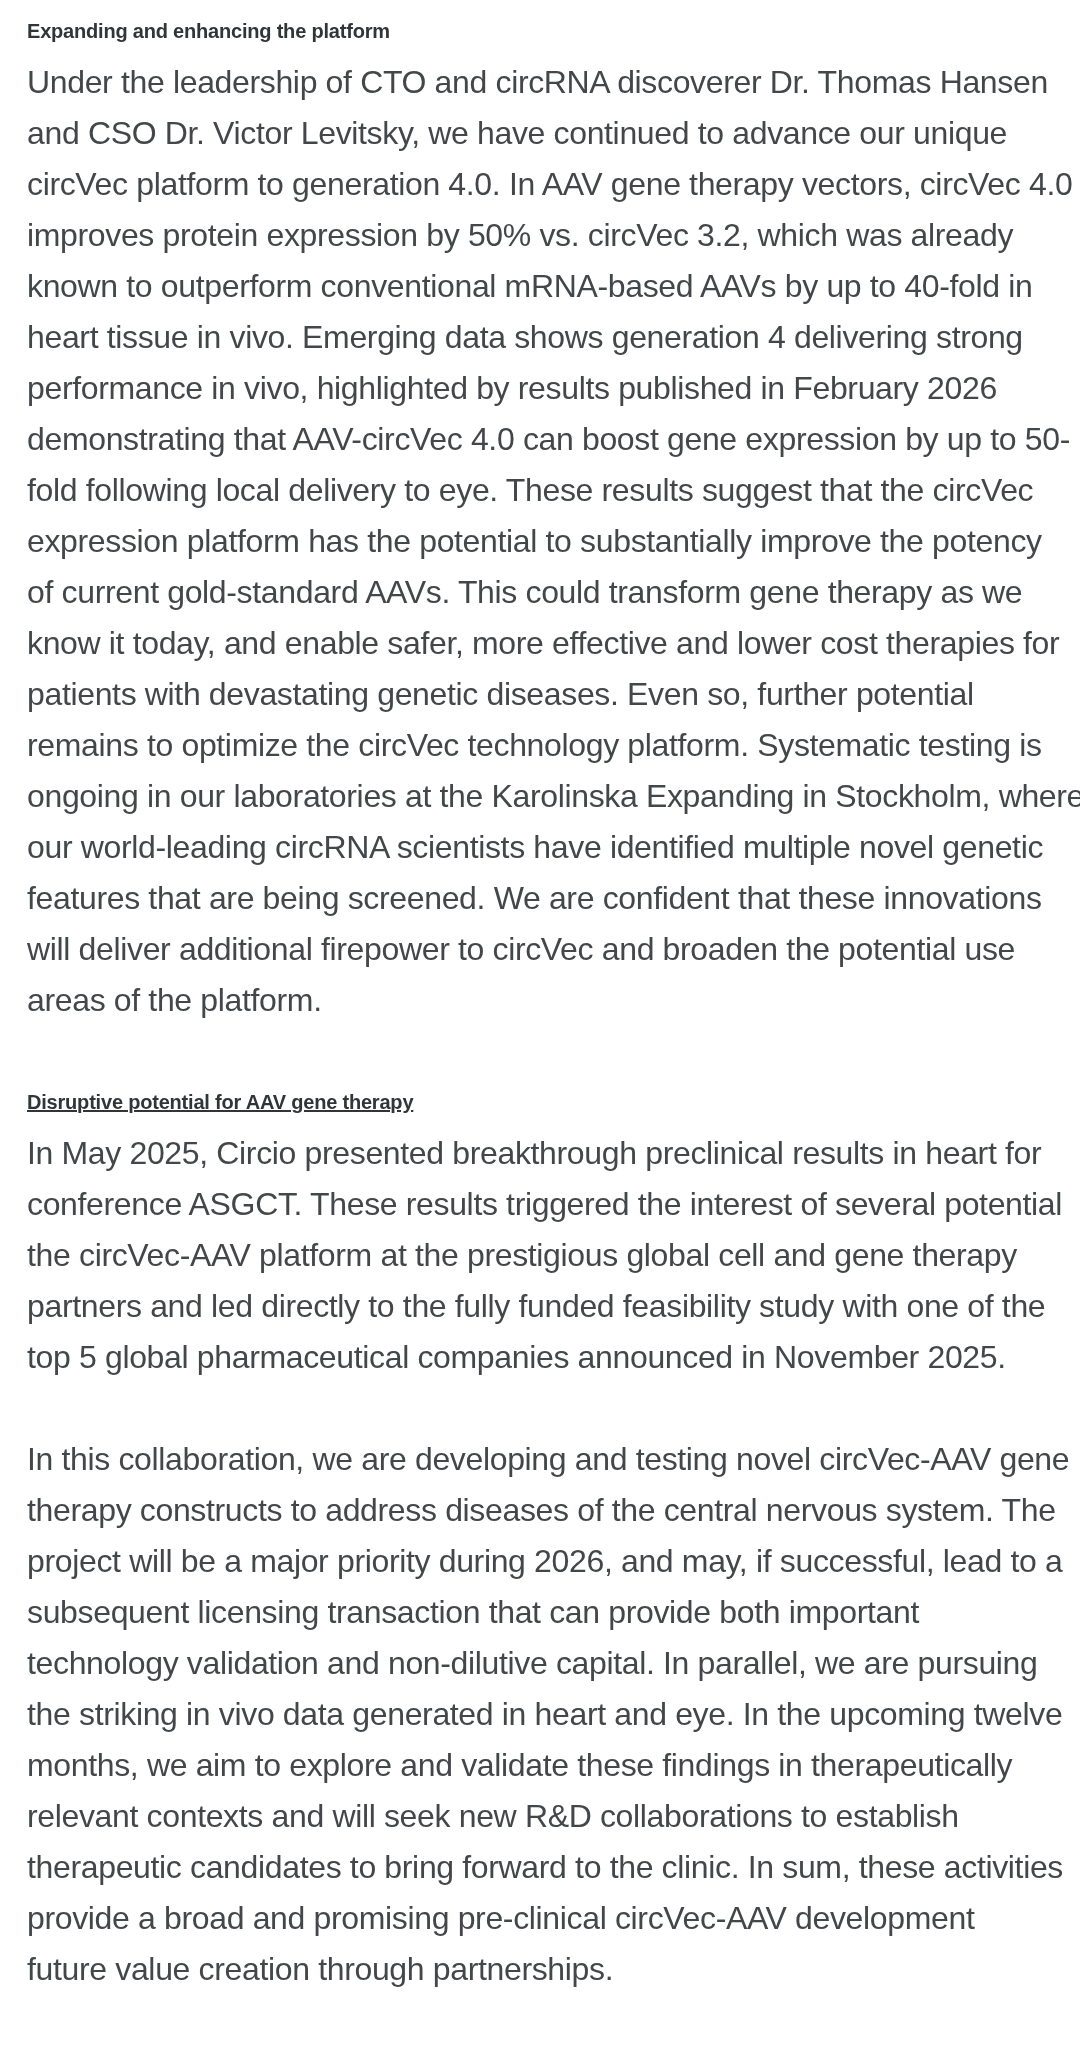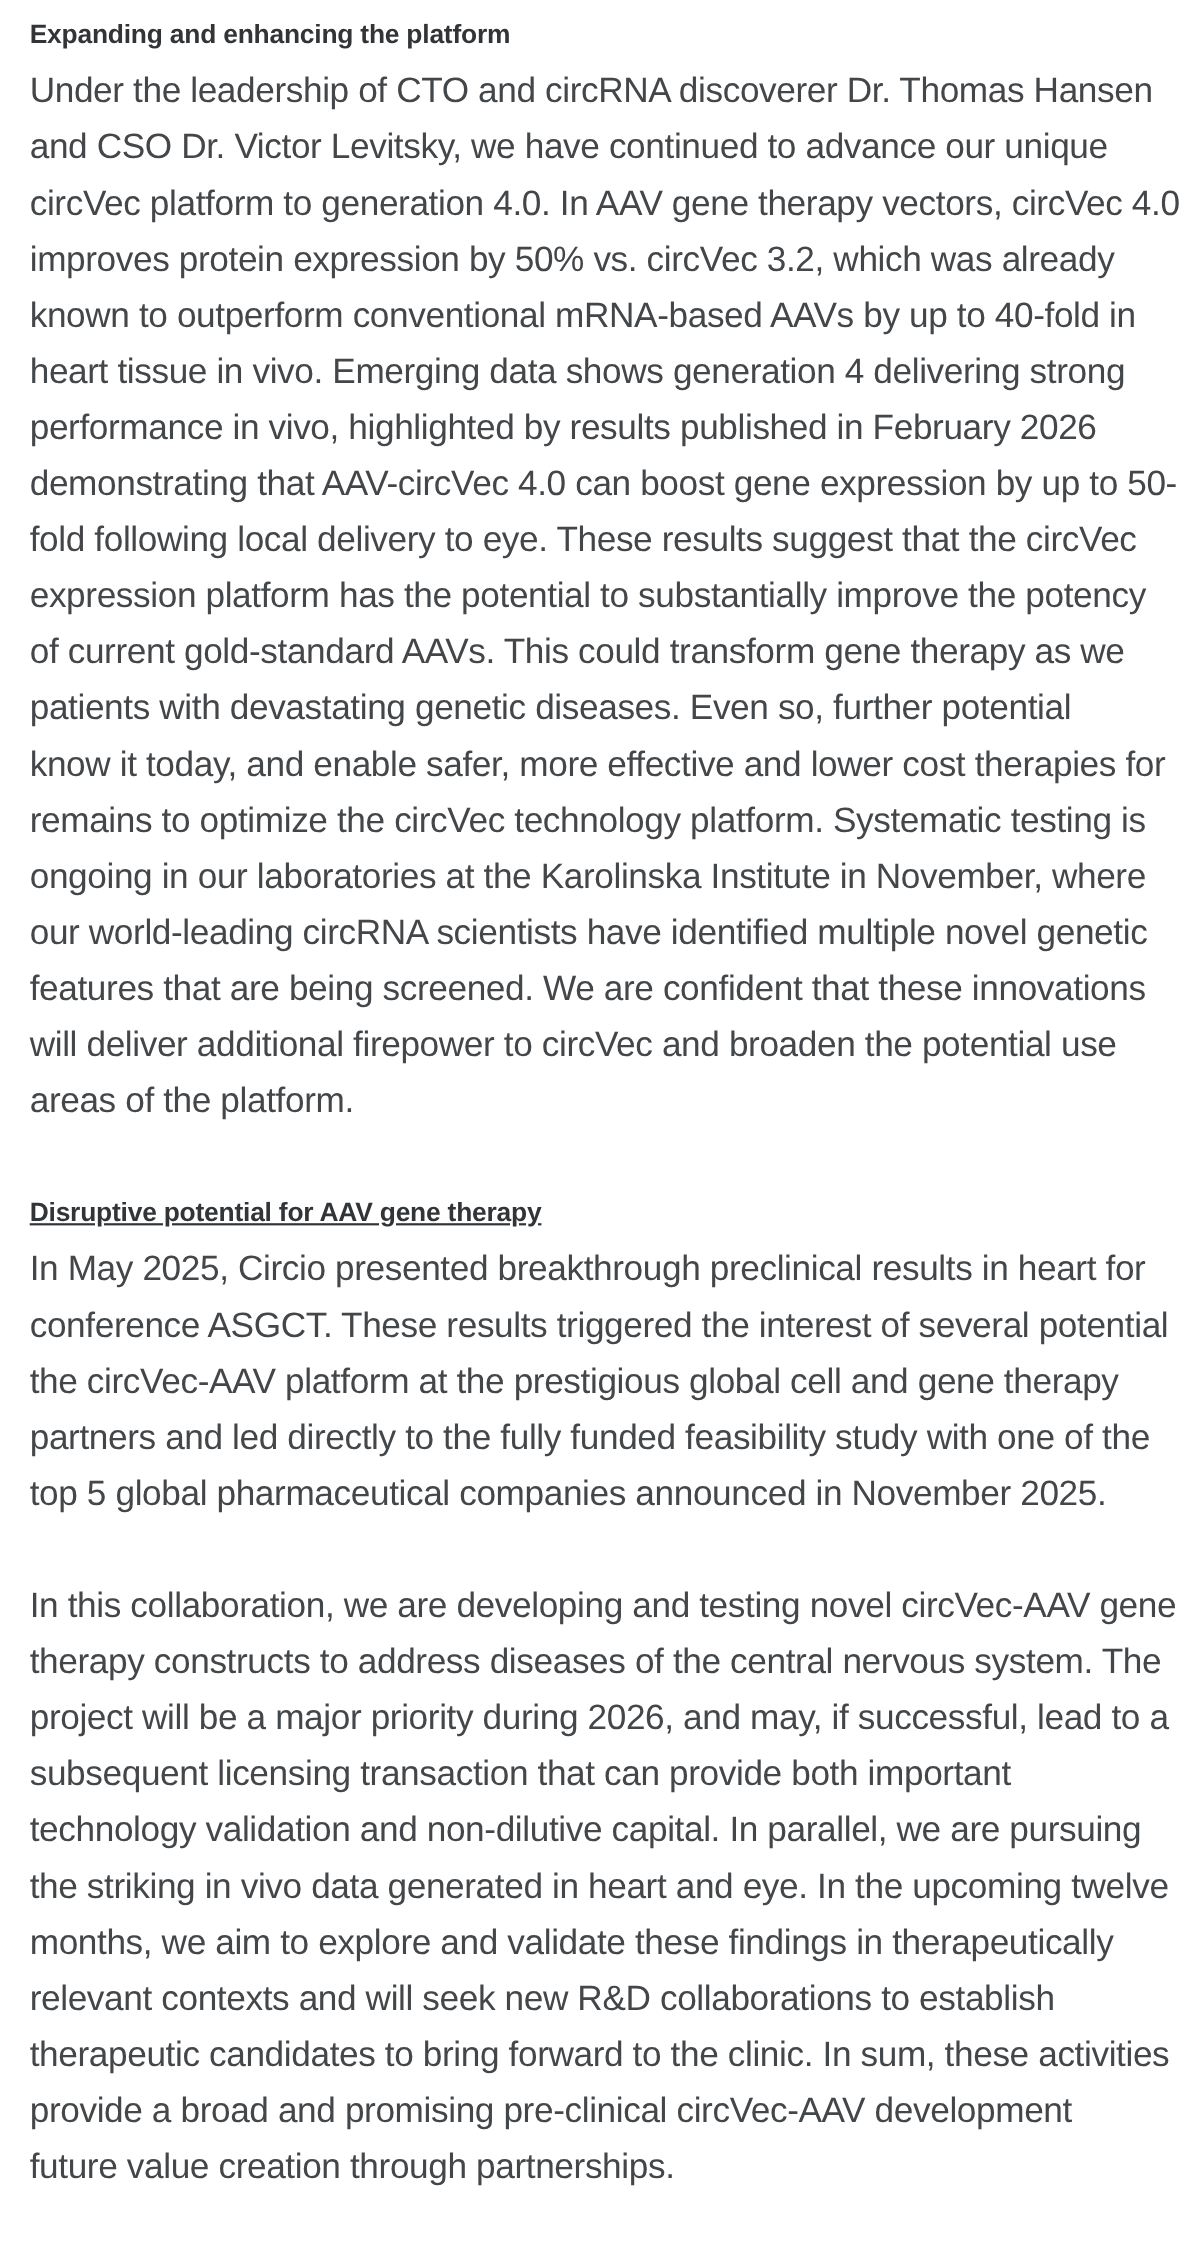--- a/index.html
+++ b/index.html
@@ -12,21 +12,21 @@
     height: 2061px;
     overflow: hidden;
     font-family: "Liberation Sans", sans-serif;
   }
   .doc {
     padding: 6px 27px 0 27px;
     --heading-color: #323538;
     --text-color: #44474a;
   }
   .sec-heading {
-    font-size: 24px;
+    font-size: 20px;
     font-weight: 700;
     line-height: 51px;
     letter-spacing: -0.2px;
     color: var(--heading-color);
     white-space: nowrap;
   }
   .sec-para { margin: 0; }
   .sec-heading { margin: 0; }
   .sec-heading:not(:first-child) { margin-top: 51px; text-decoration: underline; }
   .sec-para + .sec-para { margin-top: 51px; }
@@ -49,24 +49,24 @@
       <div class="text-line">and CSO Dr. Victor Levitsky, we have continued to advance our unique</div>
       <div class="text-line">circVec platform to generation 4.0. In AAV gene therapy vectors, circVec 4.0</div>
       <div class="text-line">improves protein expression by 50% vs. circVec 3.2, which was already</div>
       <div class="text-line">known to outperform conventional mRNA-based AAVs by up to 40-fold in</div>
       <div class="text-line">heart tissue in vivo. Emerging data shows generation 4 delivering strong</div>
       <div class="text-line">performance in vivo, highlighted by results published in February 2026</div>
       <div class="text-line">demonstrating that AAV-circVec 4.0 can boost gene expression by up to 50-</div>
       <div class="text-line">fold following local delivery to eye. These results suggest that the circVec</div>
       <div class="text-line">expression platform has the potential to substantially improve the potency</div>
       <div class="text-line">of current gold-standard AAVs. This could transform gene therapy as we</div>
+      <div class="text-line">know it today, and enable safer, more effective and lower cost therapies for</div>
       <div class="text-line">patients with devastating genetic diseases. Even so, further potential</div>
-      <div class="text-line">know it today, and enable safer, more effective and lower cost therapies for</div>
       <div class="text-line">remains to optimize the circVec technology platform. Systematic testing is</div>
-      <div class="text-line">ongoing in our laboratories at the Karolinska Institute in November, where</div>
+      <div class="text-line">ongoing in our laboratories at the Karolinska Expanding in Stockholm, where</div>
       <div class="text-line">our world-leading circRNA scientists have identified multiple novel genetic</div>
       <div class="text-line">features that are being screened. We are confident that these innovations</div>
       <div class="text-line">will deliver additional firepower to circVec and broaden the potential use</div>
       <div class="text-line">areas of the platform.</div>
     </div>
     <div class="sec-heading">Disruptive potential for AAV gene therapy</div>
     <div class="sec-para">
       <div class="text-line">In May 2025, Circio presented breakthrough preclinical results in heart for</div>
       <div class="text-line">conference ASGCT. These results triggered the interest of several potential</div>
       <div class="text-line">the circVec-AAV platform at the prestigious global cell and gene therapy</div>

